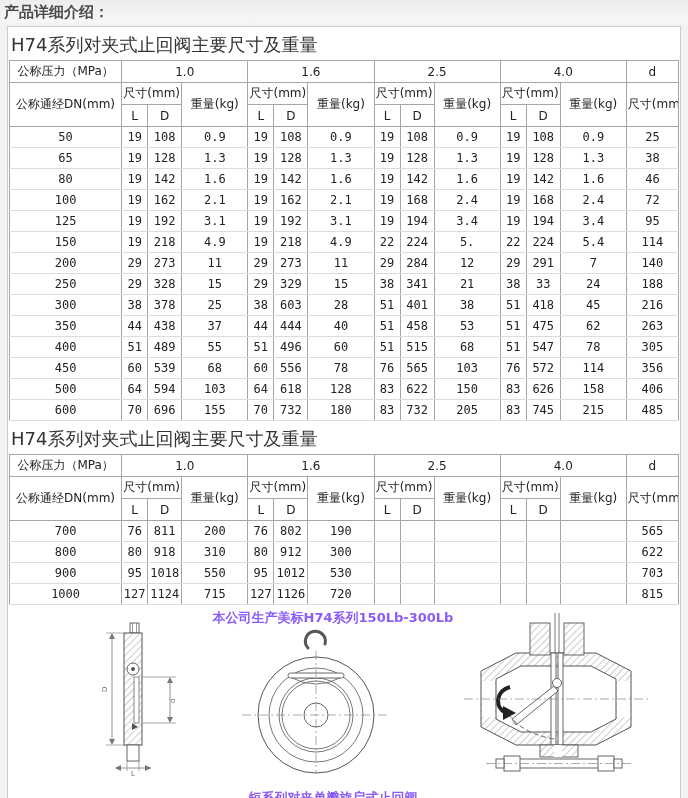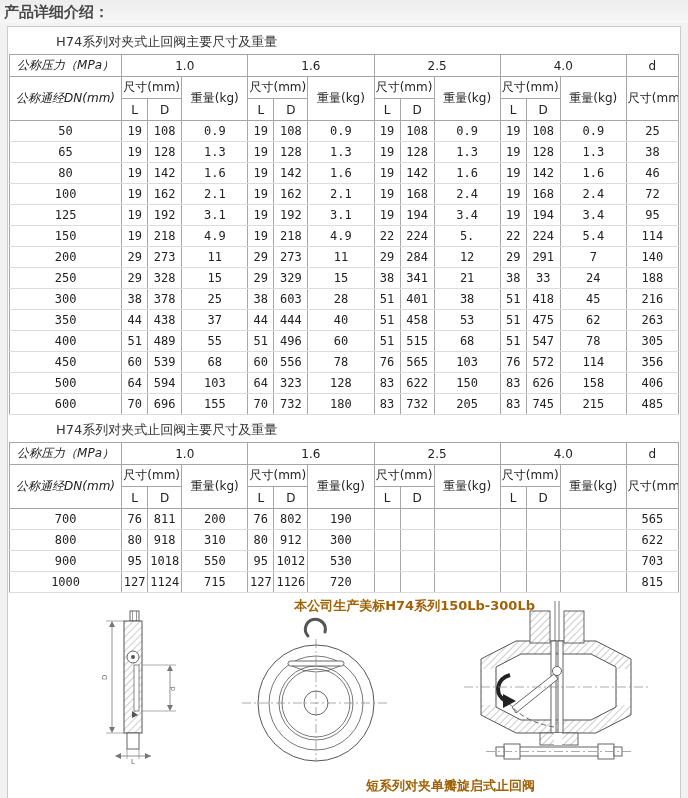--- a/index.html
+++ b/index.html
@@ -16,49 +16,49 @@
     font-size:15px;font-weight:bold;color:#4a4a4a;
   }
   .content{
     margin:3px 7px 0 7px;
     border:1px solid #cbcbcb;
     background:#fff;
     padding:2px 1px 0 1px;
   }
   .tbl-title{
     padding:4px 2px 3px 2px;
-    font-size:13px;color:#333;
-    white-space:nowrap;overflow:hidden;margin-left:45px;
+    font-size:18px;color:#333;
+    white-space:nowrap;overflow:hidden;
   }
   table.spec{
     border-collapse:collapse;table-layout:fixed;width:100%;
     font-family:"DejaVu Sans Mono", monospace;
     font-size:12px;color:#222;
     border:1px solid #a6a6a6;
   }
   table.spec td{
     border-left:1px solid #a6a6a6;border-right:1px solid #a6a6a6;
     border-top:1px solid #dcdcdc;border-bottom:1px solid #dcdcdc;
     text-align:center;vertical-align:middle;
     height:20px;padding:0 1px;
     overflow:hidden;white-space:nowrap;
   }
   table.spec tr.hrow td{
     border-color:#a6a6a6;
     font-family:"DejaVu Sans", sans-serif;
     font-size:12px;height:21px;
   }
-  table.spec td.lab{font-family:"DejaVu Sans", sans-serif;font-size:12.5px;font-style:italic;}
+  table.spec td.lab{font-family:"DejaVu Sans", sans-serif;font-size:12.5px;}
   .tbl-wrap{margin-bottom:2px;}
   .drawings{
     position:relative;height:212px;margin-top:2px;
   }
   .cap{
-    position:absolute;left:186px;width:340px;text-align:right;
-    font-size:13px;font-weight:bold;color:#a16207;
+    position:absolute;left:154px;width:340px;text-align:center;
+    font-size:13px;font-weight:bold;color:#8b5cf6;
     white-space:nowrap;
   }
   .cap.top{top:2px;}
   .cap.bottom{top:182px;}
   .dwg{position:absolute;}
   .dwg svg{display:block;}
   .dline{stroke:#555;stroke-width:1;fill:none;}
   .cl{stroke:#888;stroke-width:0.7;stroke-dasharray:9 3 2 3;fill:none;}
 </style>
 </head>
@@ -309,21 +309,21 @@
             <td>572</td>
             <td>114</td>
             <td>356</td>
           </tr>
           <tr>
             <td>500</td>
             <td>64</td>
             <td>594</td>
             <td>103</td>
             <td>64</td>
-            <td>323</td>
+            <td>618</td>
             <td>128</td>
             <td>83</td>
             <td>622</td>
             <td>150</td>
             <td>83</td>
             <td>626</td>
             <td>158</td>
             <td>406</td>
           </tr>
           <tr>

